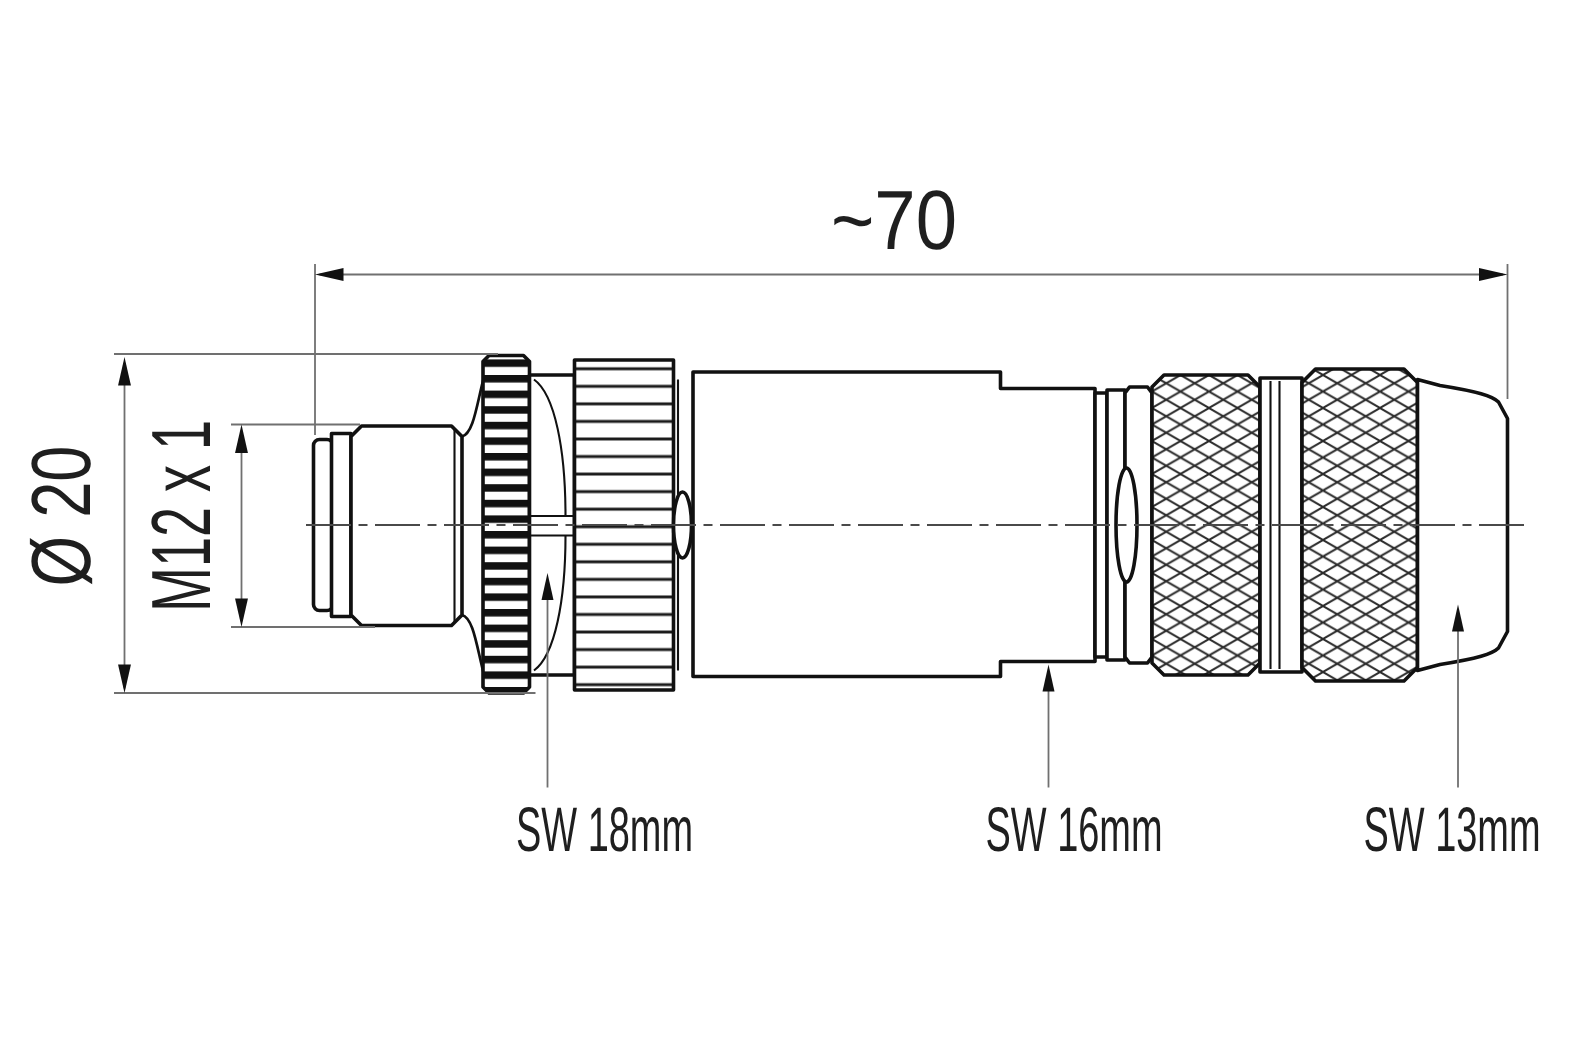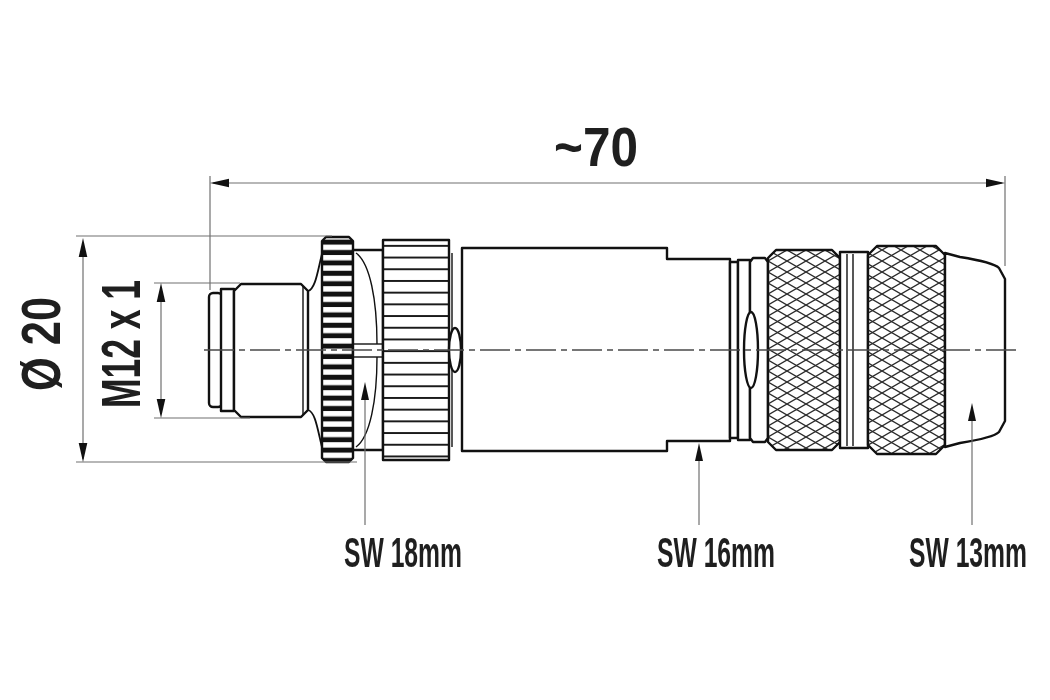--- a/index.html
+++ b/index.html
@@ -1,17 +1,17 @@
 <!DOCTYPE html>
 <html><head>
 <meta charset="utf-8">
 <style>
   html,body{margin:0;padding:0;background:#ffffff;}
   .stage{position:relative;width:1050px;height:700px;background:#ffffff;overflow:hidden;
-         font-family:"Liberation Sans", sans-serif;font-weight:bold;}
+         font-family:"Liberation Sans", sans-serif;}
   svg{display:block;}
   .ln-part{fill:#ffffff;stroke:#111111;stroke-width:2.4;stroke-linejoin:round;}
   .ln-detail{fill:none;stroke:#111111;stroke-width:1.8;}
   .ln-thin{fill:none;stroke:#111111;stroke-width:1.4;}
   .ln-dim{fill:none;stroke:#707070;stroke-width:1.2;}
   .arrowhead{fill:#111111;stroke:none;}
   .centerline{fill:none;stroke:#4a4a4a;stroke-width:1.3;stroke-dasharray:30 5 6 5;}
   .dim-text{font-size:56px;fill:#1f1f1f;}
   .label-text{font-size:42px;fill:#1f1f1f;}
 </style>

